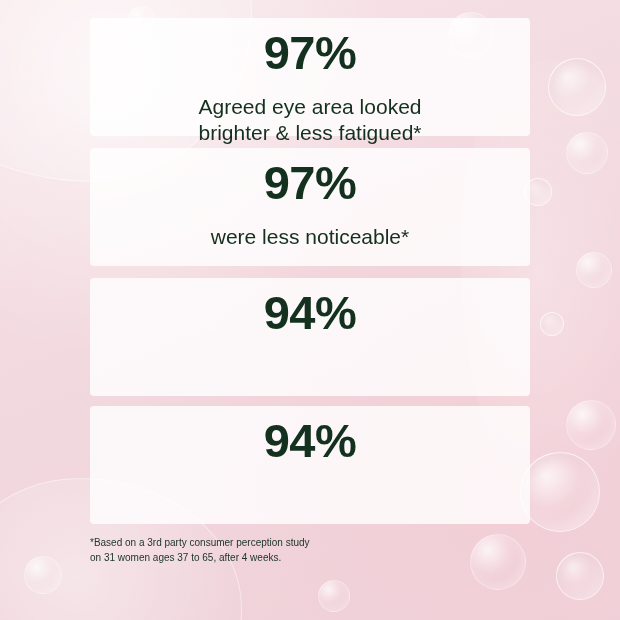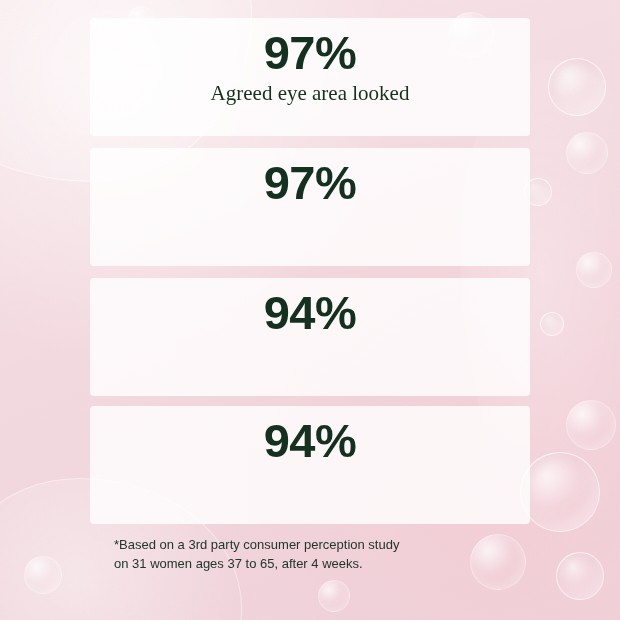--- a/index.html
+++ b/index.html
@@ -98,39 +98,37 @@
     font-size: 47px;
     font-weight: bold;
     color: #14301f;
     line-height: 1.05;
     letter-spacing: -0.5px;
   }
   .claim-text {
     font-size: 21px;
     color: #14301f;
     line-height: 1.22;
-    margin-top: 4px;
+    margin-top: 17px;
     padding: 0 6px;
-    font-family: Liberation Serif, serif;
   }
 
   .card-0 { top: 18px; height: 118px; }
   .card-1 { top: 148px; height: 118px; }
   .card-2 { top: 278px; height: 118px; }
   .card-3 { top: 406px; height: 118px; }
 
   .footnote {
     position: absolute;
     left: 90px;
     top: 536px;
     width: 440px;
-    font-size: 13px;
+    font-size: 10px;
     color: #20372a;
     line-height: 1.45;
-    margin-left: 24px;
   }
 </style>
 </head>
 <body>
 
 <div id="page">
 
   <div class="bg-wash"></div>
   <div class="blob-tl"></div>
   <div class="blob-bl"></div>
@@ -149,26 +147,28 @@
   <div class="bubble faint" style="left:24px; top:556px; width:36px; height:36px;"></div>
   <div class="bubble faint" style="left:128px; top:6px; width:24px; height:24px;"></div>
   <div class="bubble faint" style="left:448px; top:12px; width:44px; height:44px;"></div>
 
   <div class="content">
 
     <div class="claim-card card-0">
       <div class="claim-pct">97%</div>
       <div class="claim-text">
         <div>Agreed eye area looked</div>
+        <div>brighter &amp; less fatigued*</div>
       </div>
     </div>
 
     <div class="claim-card card-1">
       <div class="claim-pct">97%</div>
       <div class="claim-text">
+        <div>were less noticeable*</div>
       </div>
     </div>
 
     <div class="claim-card card-2">
       <div class="claim-pct">94%</div>
       <div class="claim-text">
       </div>
     </div>
 
     <div class="claim-card card-3">

